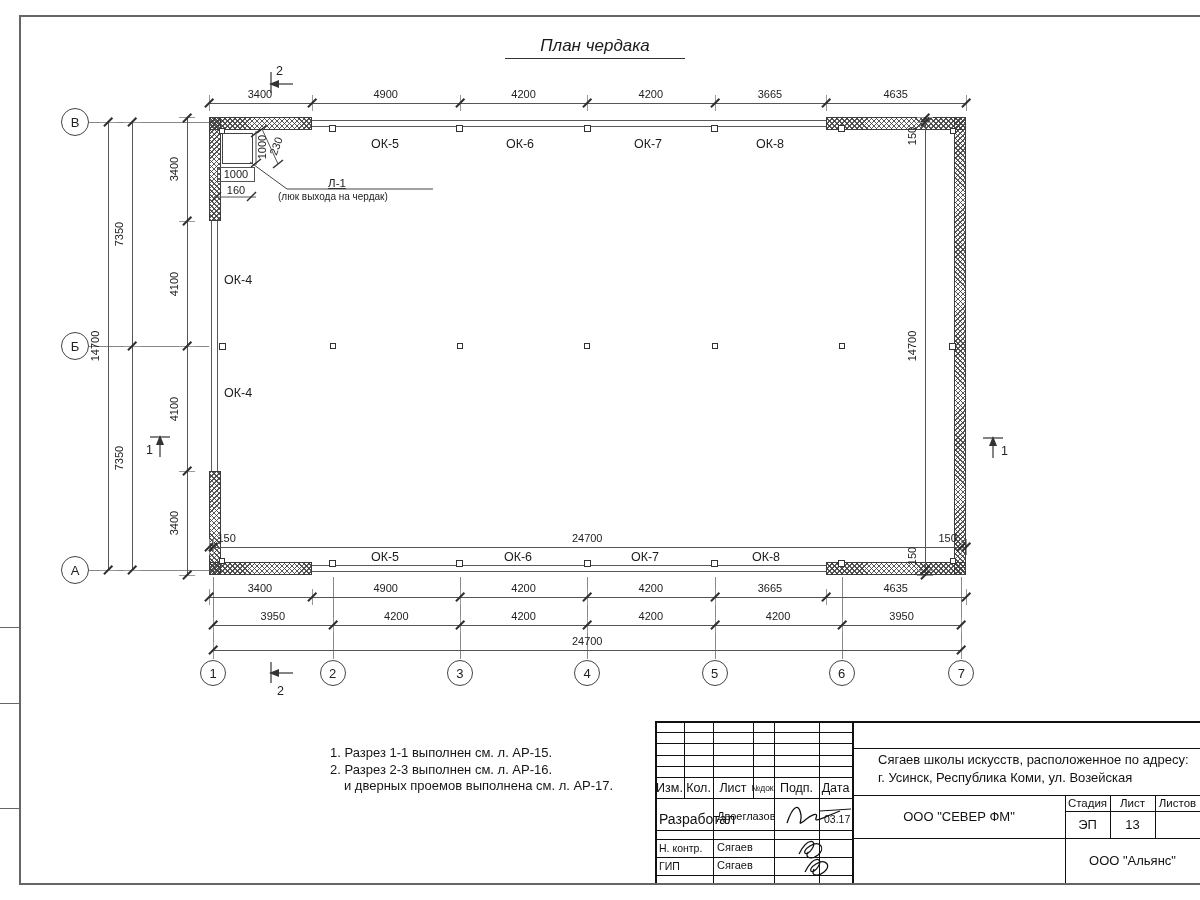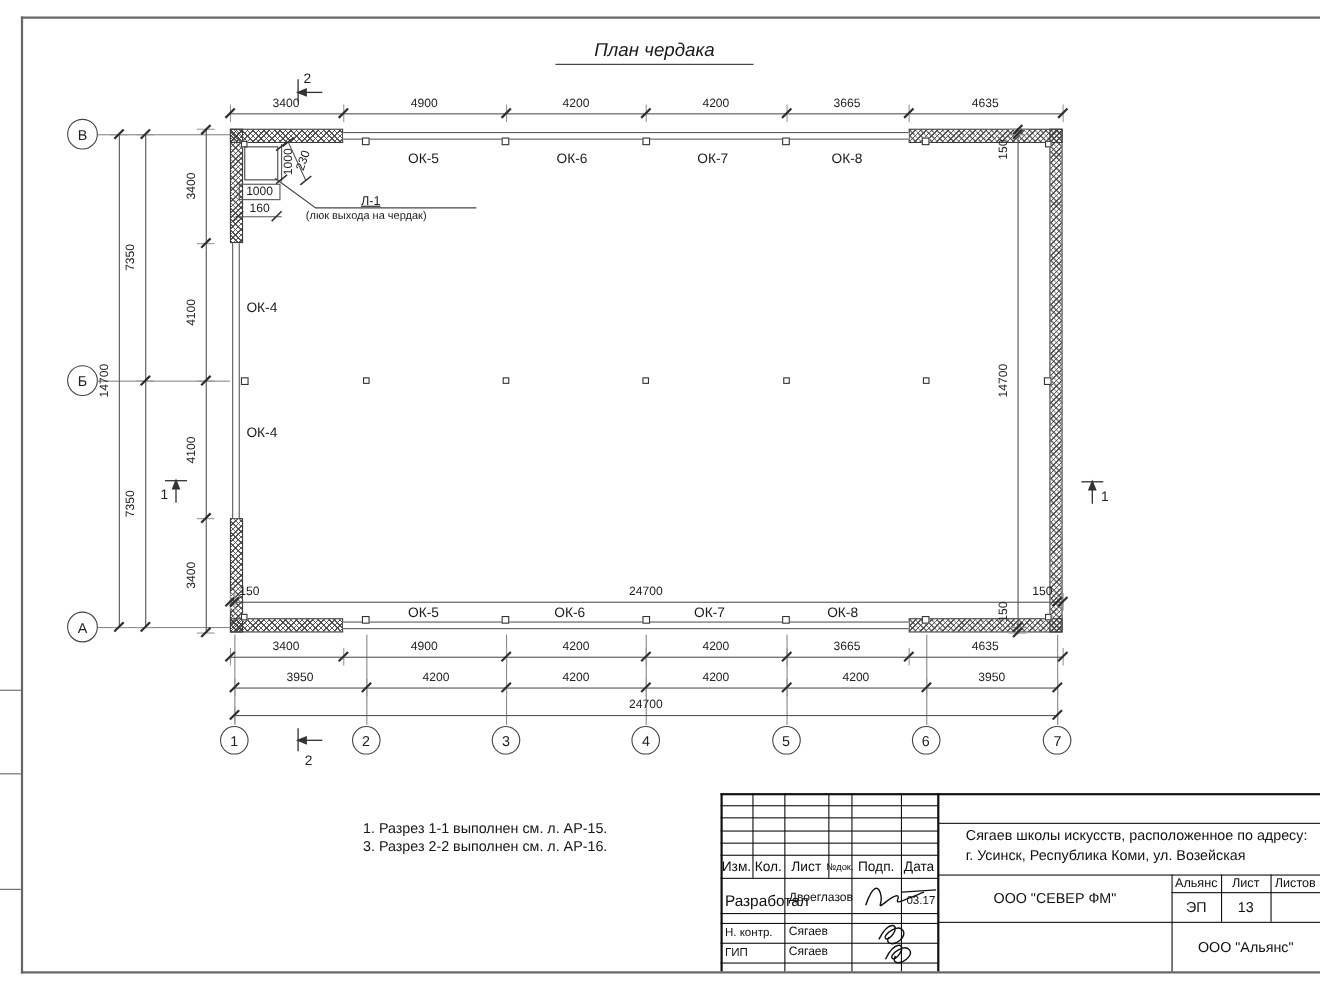--- a/index.html
+++ b/index.html
@@ -239,21 +239,22 @@
   <div class="dim-label" style="left:317px;top:177px;width:40px;font-size:11.5px;text-decoration:underline;">Л-1</div>
   <div class="dim-label" style="left:278px;top:191px;width:160px;font-size:10px;text-align:left;">(люк выхода на чердак)</div>
 
   <div class="marker-label" style="left:276px;top:64px;">2</div>
   <div class="marker-label" style="left:277px;top:684px;">2</div>
   <div class="marker-label" style="left:146px;top:443px;">1</div>
   <div class="marker-label" style="left:1001px;top:444px;">1</div>
 
   <div class="abs" style="left:330px;top:745px;">
     <div class="note-line">1. Разрез 1-1 выполнен см. л. АР-15.</div>
-    <div class="note-line">3. Разрез 2-2 выполнен см. л. АР-16.</div>
+    <div class="note-line">2. Разрез 2-3 выполнен см. л. АР-16.</div>
+    <div class="note-line indent">и дверных проемов выполнена см. л. АР-17.</div>
   </div>
 
   <div class="abs" style="left:0;top:0;width:1200px;height:900px;">
 
     <div class="tb-line" style="left:655px;top:721px;width:545px;height:2px;"></div>
     <div class="tb-line" style="left:655px;top:721px;width:2px;height:162px;"></div>
     <div class="tb-line" style="left:852px;top:721px;width:2px;height:162px;"></div>
 
     <div class="tb-line" style="left:684px;top:721px;width:1px;height:77px;"></div>
     <div class="tb-line" style="left:713px;top:721px;width:1px;height:162px;"></div>
@@ -291,21 +292,21 @@
     <div class="tb-text" style="left:717px;top:810px;font-size:11px;">Двоеглазов</div>
     <div class="tb-text" style="left:824px;top:813px;font-size:10.5px;">03.17</div>
     <div class="tb-text" style="left:659px;top:842px;font-size:10.5px;">Н. контр.</div>
     <div class="tb-text" style="left:717px;top:841px;font-size:11px;">Сягаев</div>
     <div class="tb-text" style="left:659px;top:860px;font-size:10.5px;">ГИП</div>
     <div class="tb-text" style="left:717px;top:859px;font-size:11px;">Сягаев</div>
 
     <div class="tb-text" style="left:878px;top:752px;font-size:13px;">Сягаев школы искусств, расположенное по адресу:</div>
     <div class="tb-text" style="left:878px;top:770px;font-size:13px;">г. Усинск, Республика Коми, ул. Возейская</div>
     <div class="tb-text ctr" style="left:853px;top:795px;width:212px;height:43px;font-size:13px;">ООО "СЕВЕР ФМ"</div>
-    <div class="tb-text ctr" style="left:1065px;top:795px;width:45px;height:16px;font-size:11.5px;">Альянс</div>
+    <div class="tb-text ctr" style="left:1065px;top:795px;width:45px;height:16px;font-size:11.5px;">Стадия</div>
     <div class="tb-text ctr" style="left:1110px;top:795px;width:45px;height:16px;font-size:11.5px;">Лист</div>
     <div class="tb-text ctr" style="left:1155px;top:795px;width:45px;height:16px;font-size:11.5px;">Листов</div>
     <div class="tb-text ctr" style="left:1065px;top:811px;width:45px;height:27px;font-size:13px;">ЭП</div>
     <div class="tb-text ctr" style="left:1110px;top:811px;width:45px;height:27px;font-size:13px;">13</div>
     <div class="tb-text ctr" style="left:1065px;top:838px;width:135px;height:45px;font-size:13px;">ООО "Альянс"</div>
   </div>
 
   <svg class="abs" width="1200" height="900" style="left:0;top:0;pointer-events:none;">
 
     <path d="M250,162 L287,189 L433,189" stroke="#444" stroke-width="1" fill="none"></path>

